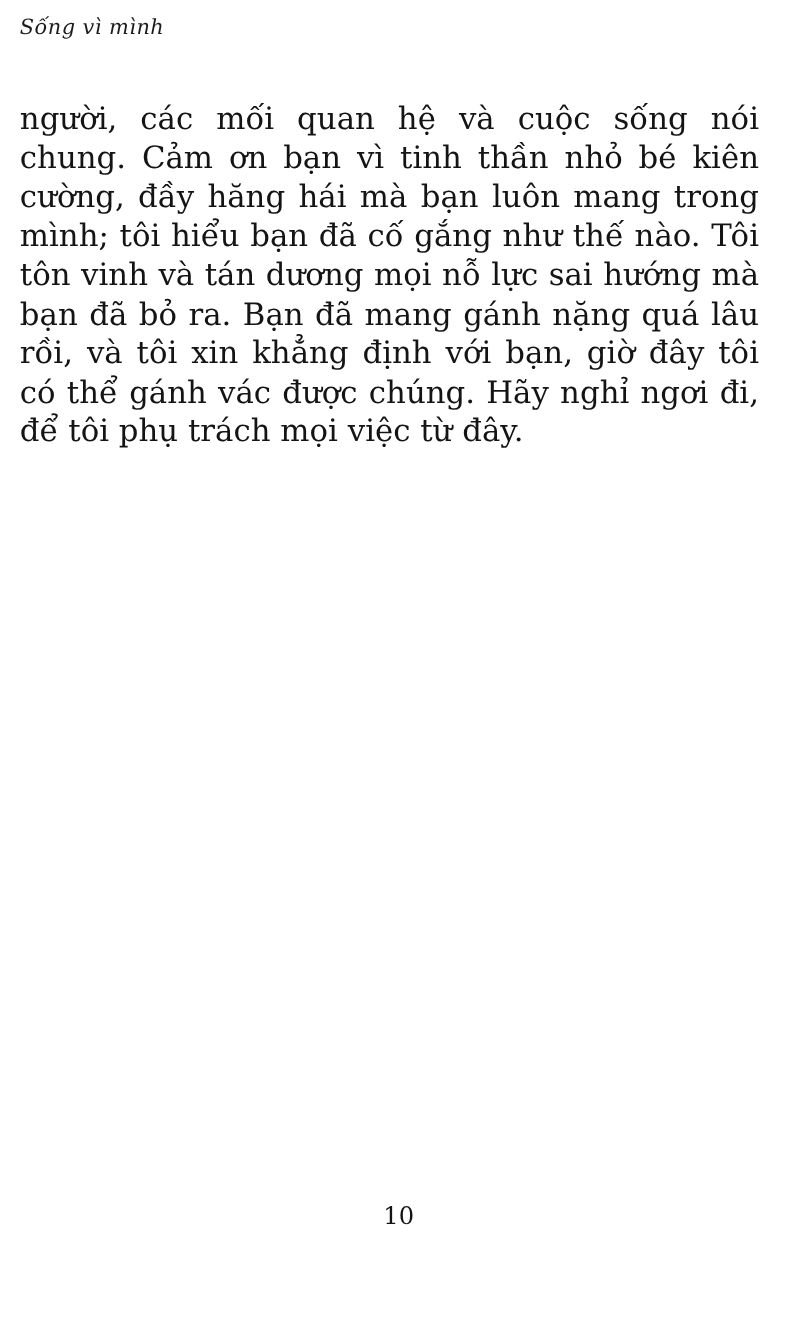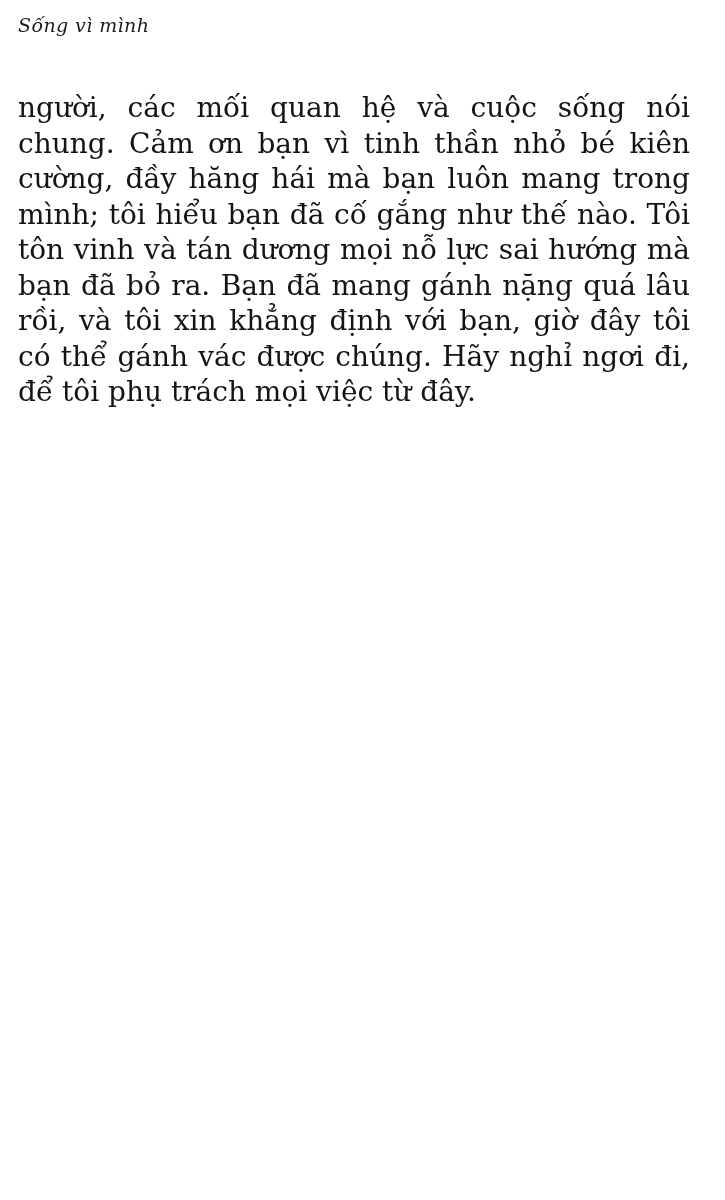--- a/index.html
+++ b/index.html
@@ -63,14 +63,15 @@
 <body>
 
 <div class="page">
 
   <div class="running-head">Sống vì mình</div>
 
   <div class="body-text">
     <p>người, các mối quan hệ và cuộc sống nói chung. Cảm ơn bạn vì tinh thần nhỏ bé kiên cường, đầy hăng hái mà bạn luôn mang trong mình; tôi hiểu bạn đã cố gắng như thế nào. Tôi tôn vinh và tán dương mọi nỗ lực sai hướng mà bạn đã bỏ ra. Bạn đã mang gánh nặng quá lâu rồi, và tôi xin khẳng định với bạn, giờ đây tôi có thể gánh vác được chúng. Hãy nghỉ ngơi đi, để tôi phụ trách mọi việc từ đây.</p>
   </div>
 
+  <div class="folio">10</div>
 
 </div>
 
 </body></html>

